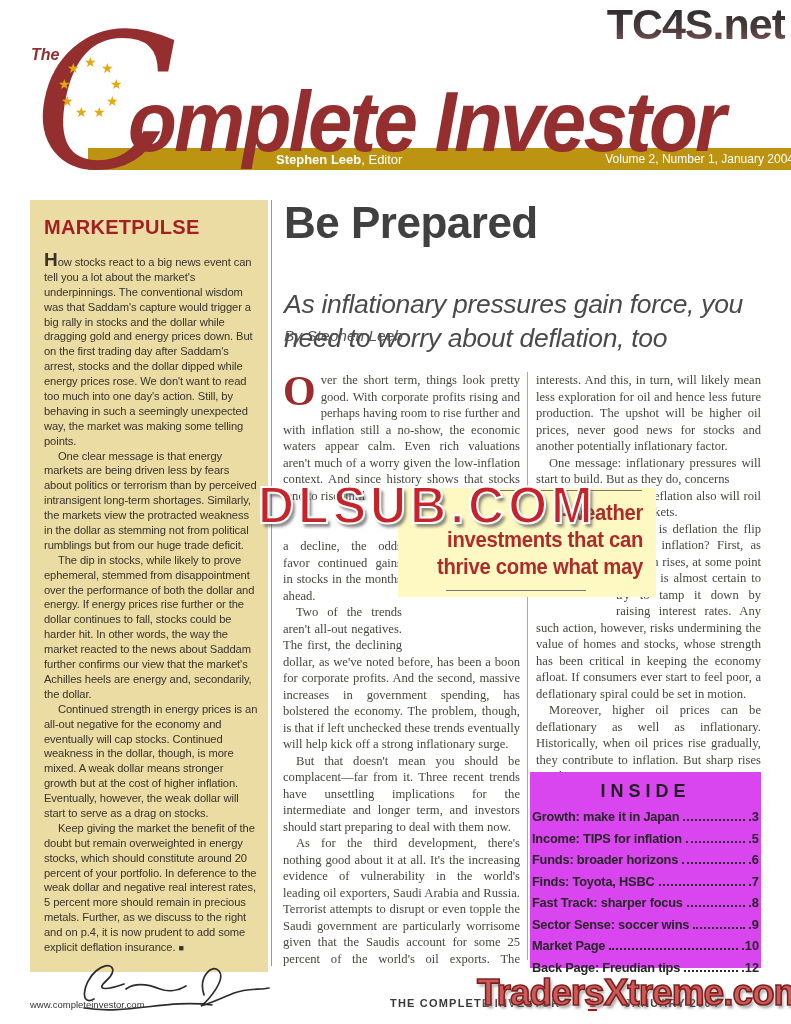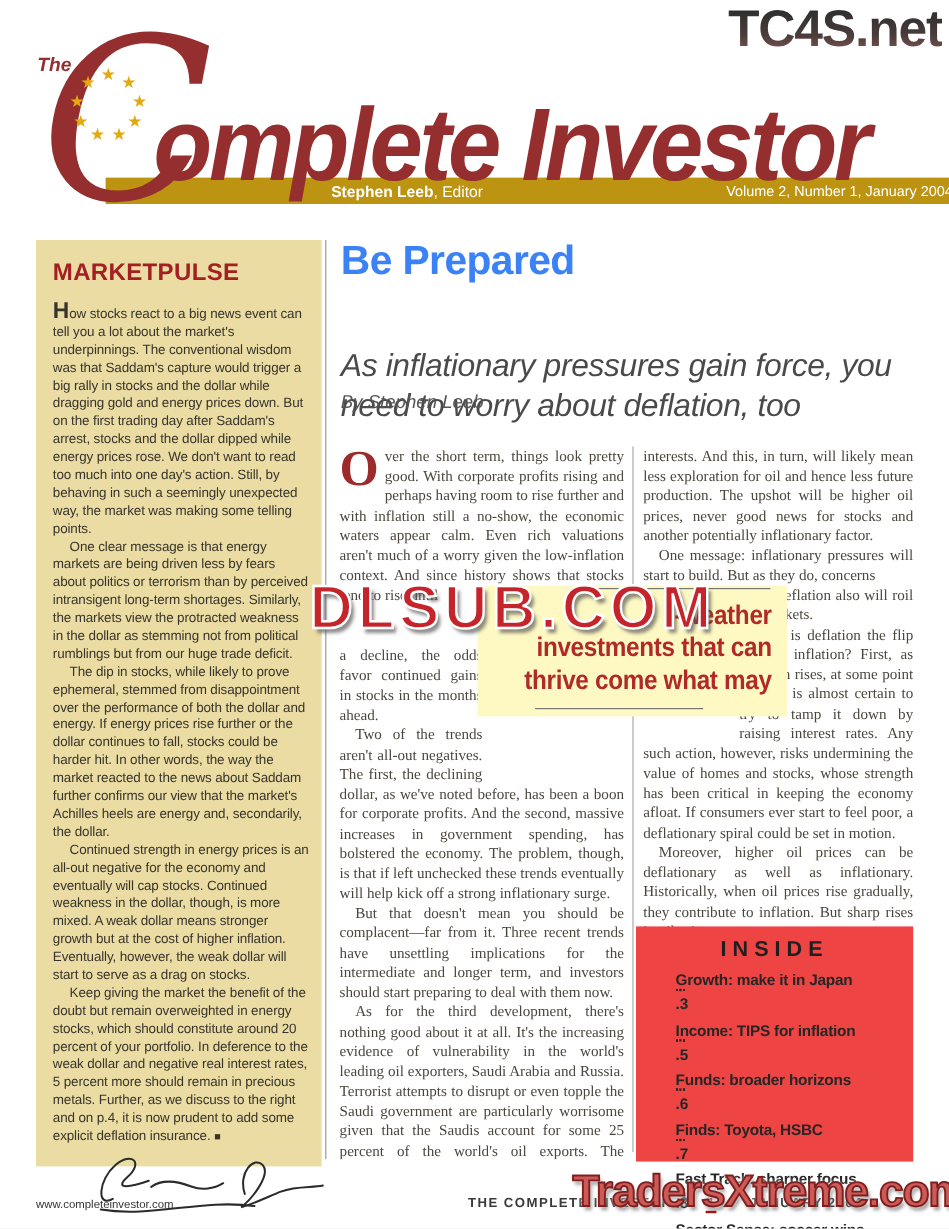--- a/index.html
+++ b/index.html
@@ -35,21 +35,21 @@
   .sidebar p{margin:0;font-size:11.2px;line-height:1.33;color:#38342c;letter-spacing:-.1px;}
   .sidebar p.ind{text-indent:14px;}
   .dropH{font-size:19px;font-weight:bold;line-height:1;}
   .endmark{font-size:9px;}
   .sig{margin:6px 0 0 26px;}
 
   .vrule1{position:absolute;left:271px;top:200px;width:1px;height:766px;background:#9a9a9a;}
   .vrule2{position:absolute;left:527px;top:372px;width:1px;height:588px;background:#aaaaaa;}
 
   
-  .headline{position:absolute;left:284px;top:198px;font-size:34px;font-weight:bold;color:#3b82f6;letter-spacing:-.5px;}
+  .headline{position:absolute;left:284px;top:198px;font-size:44px;font-weight:bold;color:#404040;letter-spacing:-.5px;}
   .subtitle{position:absolute;left:284px;top:244px;width:478px;font-size:26.5px;font-style:italic;
             color:#4a4a4a;line-height:1.27;letter-spacing:-.3px;margin-top:44px;}
   .byline{position:absolute;left:284px;top:327px;font-size:15.5px;font-style:italic;font-weight:normal;color:#555;}
 
   .cols{position:absolute;left:283px;top:370px;width:478px;height:596px;overflow:hidden;}
   .col{font-family:"Liberation Serif",serif;font-size:12.6px;line-height:16.5px;color:#4a463e;
        text-align:justify;}
   .col1{position:absolute;left:0;top:2px;width:237px;height:594px;overflow:hidden;}
   .col2{position:absolute;left:253px;top:2px;width:225px;height:594px;overflow:hidden;}
   .col p{margin:0;}
@@ -69,24 +69,24 @@
            transform:scaleX(.9);transform-origin:center;letter-spacing:-.3px;}
 
   
   .wm-mid{position:absolute;left:258px;top:477px;z-index:9;font-size:50px;font-weight:900;
           color:#C5242B;letter-spacing:4px;
           -webkit-text-stroke:2px #ffffff;
           text-shadow:3px 4px 3px rgba(80,80,80,.65);
           transform:scaleY(1.02);white-space:nowrap;}
 
   
-  .inside{position:absolute;left:530px;top:772px;width:231px;height:196px;background:#ef4444;
-          box-sizing:border-box;padding:9px 29px;z-index:6;}
+  .inside{position:absolute;left:530px;top:772px;width:231px;height:196px;background:#d946ef;
+          box-sizing:border-box;padding:9px 2px;z-index:6;}
   .inside-title{text-align:center;font-size:18px;font-weight:bold;letter-spacing:5px;color:#1f1f1f;margin-bottom:7px;}
-  .toc-row{display:flex;align-items:baseline;font-size:12.8px;font-weight:bold;color:#262626;margin-bottom:6.5px;flex-direction:column;}
+  .toc-row{display:flex;align-items:baseline;font-size:12.8px;font-weight:bold;color:#262626;margin-bottom:6.5px;}
   .toc-label{white-space:nowrap;letter-spacing:-.2px;}
   .toc-leader{flex:1;border-bottom:2px dotted #2b2b2b;margin:0 3px 3px 4px;min-width:8px;}
   .toc-page{white-space:nowrap;}
 
   
   .foot-site{position:absolute;left:30px;top:999px;font-size:9.5px;color:#333;}
   .foot-center{position:absolute;left:390px;top:997px;display:flex;align-items:baseline;gap:28px;
                font-size:11px;font-weight:bold;letter-spacing:1.2px;color:#3a3a3a;white-space:nowrap;}
   .foot-page{color:#b01116;border-bottom:2px solid #b01116;letter-spacing:0;padding:0 1px;}
 

